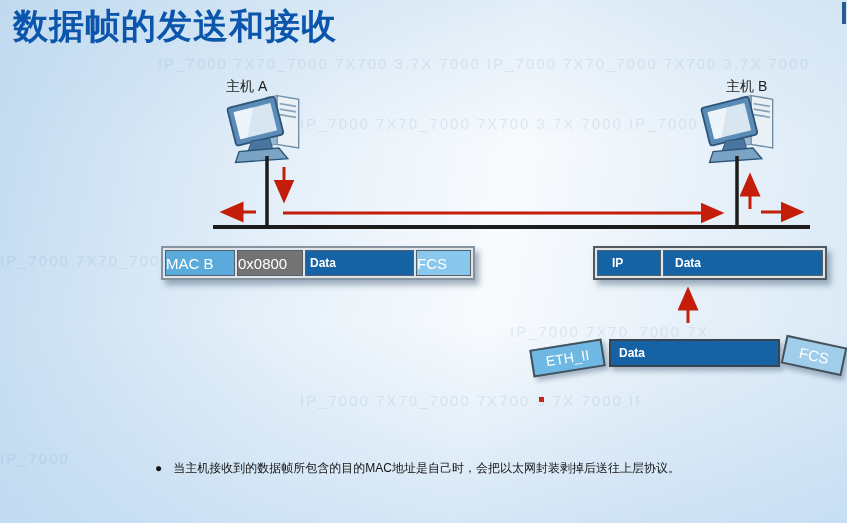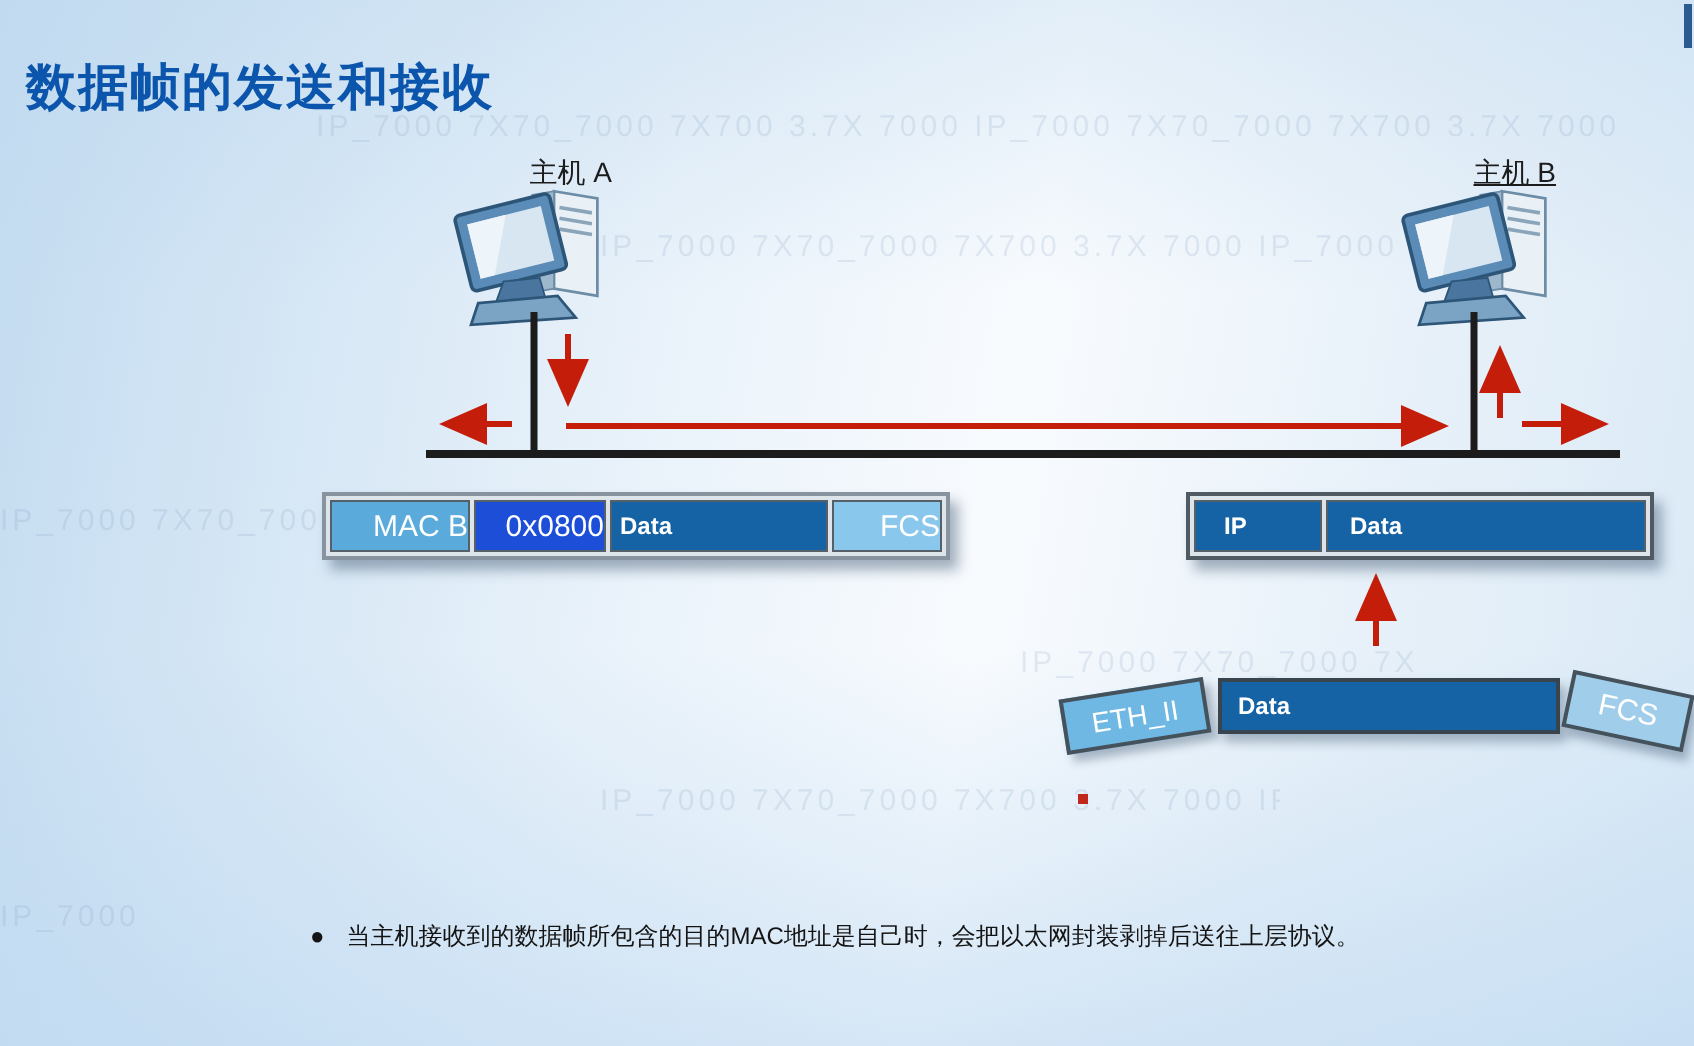--- a/index.html
+++ b/index.html
@@ -5,34 +5,34 @@
   html,body{margin:0;padding:0;}
   .canvas{
     position:relative; width:847px; height:523px; overflow:hidden;
     font-family:"Liberation Sans", sans-serif;
     background:
       linear-gradient(180deg, rgba(190,216,238,.38) 0%, rgba(255,255,255,0) 28%, rgba(255,255,255,0) 62%, rgba(185,214,240,.55) 100%),
       linear-gradient(100deg, #c2dbf0 0%, #e9f2fa 38%, #f8fbfe 58%, #e8f1f9 78%, #d9e9f6 100%);
   }
   .wm{position:absolute; color:rgba(110,145,180,.16); font-size:15px; letter-spacing:2px;
       white-space:nowrap; overflow:hidden; pointer-events:none;text-align:right;}
-  .title{position:absolute; left:13px; top:27px; font-size:25px; font-weight:bold;
+  .title{position:absolute; left:13px; top:3px; font-size:35px; font-weight:bold;
          color:#0b56ac; letter-spacing:1px;}
   .corner-bar{position:absolute; right:1px; top:2px; width:4px; height:22px; background:#2a5a90;}
-  .host-label{position:absolute; width:80px; text-align:right; font-size:14px; color:#1c1c1c;}
+  .host-label{position:absolute; width:80px; text-align:left; font-size:14px; color:#1c1c1c;}
   .pc{position:absolute;}
   .overlay{position:absolute; left:0; top:0; pointer-events:none;}
   .frame{position:absolute; display:flex; gap:2px; padding:2px; background:#dde5ea;
          border:2px solid #8794a0; box-shadow:4px 5px 6px rgba(60,85,110,.45);}
   .frame.dark-border{border-color:#4f5a63;}
   .cell{height:26px; line-height:25px; box-sizing:border-box; border:1px solid #566069;
-        color:#fff; text-align:right; font-size:15px; overflow:hidden; white-space:nowrap;}
+        color:#fff; text-align:left; font-size:15px; overflow:hidden; white-space:nowrap;}
   .cell.lb{background:#5aabdb;}
   .cell.lb2{background:#8ac7ec;}
-  .cell.gray{background:#1d4ed8;}
+  .cell.gray{background:#737373;}
   .cell.db{background:#1563a5;}
   .cell.data-label{text-align:left; font-weight:bold; font-size:12px; padding-left:4px;}
   .tilt-box{position:absolute; box-sizing:border-box; border:2px solid #45525c; color:#fff;
             text-align:center; box-shadow:3px 4px 5px rgba(60,85,110,.4);}
   .eth{width:73px; height:28px; line-height:24px; font-size:14px; background:#6fb8e4;
        transform:rotate(-9deg);}
   .fcs3{width:62px; height:29px; line-height:25px; font-size:15px; background:#9fcdea;
         transform:rotate(12deg);}
   .data3{width:171px; height:28px; line-height:24px; background:#1563a5; text-align:left;
          font-weight:bold; font-size:12px; padding-left:8px; border-color:#39454e;}
@@ -50,21 +50,21 @@
   <div class="wm" style="left:300px; top:115px; width:420px;">IP_7000 7X70_7000 7X700 3.7X 7000 IP_7000 7X70_7000 7X700 3.7X 7000</div>
   <div class="wm" style="left:0px;   top:252px; width:165px;">IP_7000 7X70_7000 7X700 3.7X 7000 IP_7000 7X70_7000 7X700 3.7X 7000</div>
   <div class="wm" style="left:510px; top:323px; width:200px;">IP_7000 7X70_7000 7X700 3.7X 7000 IP_7000 7X70_7000 7X700 3.7X 7000</div>
   <div class="wm" style="left:300px; top:392px; width:340px;">IP_7000 7X70_7000 7X700 3.7X 7000 IP_7000 7X70_7000 7X700 3.7X 7000</div>
   <div class="wm" style="left:0px;   top:450px; width:70px;">IP_7000 7X70_7000 7X700 3.7X 7000 IP_7000 7X70_7000 7X700 3.7X 7000</div>
 
   <div class="title">数据帧的发送和接收</div>
   <div class="corner-bar"></div>
 
   <div class="host-label" style="left:226px; top:78px;">主机 A</div>
-  <div class="host-label" style="left:698px; top:78px;text-decoration:underline;">主机 B</div>
+  <div class="host-label" style="left:726px; top:78px;">主机 B</div>
 
   <svg class="pc" style="left:222px; top:92px;" width="92" height="74" viewBox="0 0 100 82">
     <polygon points="60,4 84,8 84,62 60,58" fill="#e9f1f7" stroke="#6d8ca6" stroke-width="1.5"></polygon>
     <polygon points="48,6 60,4 60,58 48,60" fill="#9db8cd" stroke="#6d8ca6" stroke-width="1"></polygon>
     <line x1="63" y1="13" x2="81" y2="16" stroke="#8aa5ba" stroke-width="2"></line>
     <line x1="63" y1="19" x2="81" y2="22" stroke="#8aa5ba" stroke-width="2"></line>
     <line x1="63" y1="25" x2="81" y2="28" stroke="#8aa5ba" stroke-width="2"></line>
     <g transform="rotate(-14 40 36)">
       <rect x="10" y="10" width="54" height="43" rx="3" fill="#5b8cb8" stroke="#2c5578" stroke-width="2"></rect>
       <rect x="16" y="16" width="42" height="31" fill="#d8e6f1"></rect>

